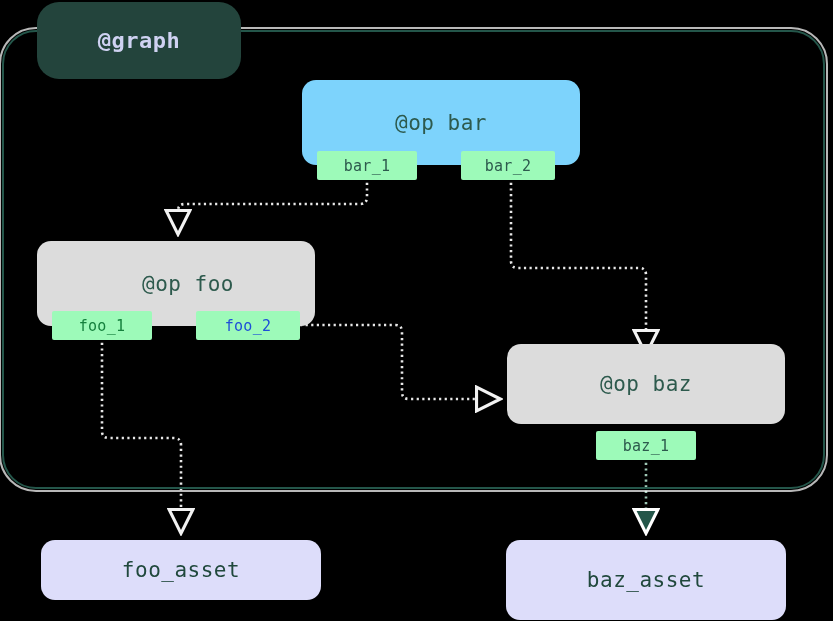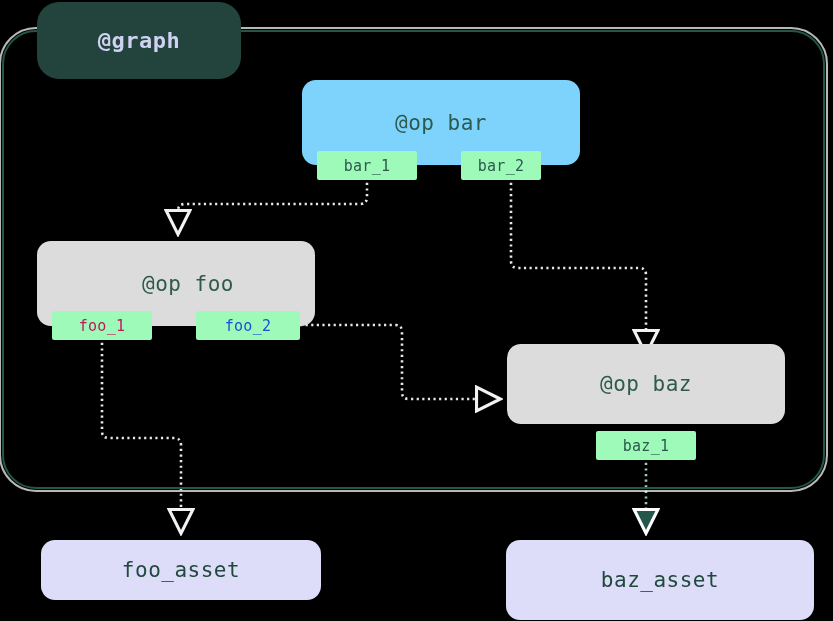--- a/index.html
+++ b/index.html
@@ -128,42 +128,42 @@
     <span id="graph-label-text" style="color: rgb(207, 210, 242);">@graph</span>
   </div>
 
   <div id="ops-group">
       <div class="node op-node" style="left: 302px; top: 80px; width: 278px; height: 85px; background: #7dd3fc; z-index: 3;">
         <span class="op-label" style="color: rgb(45, 90, 77);">@op bar</span>
       </div>
       <div class="port" style="left: 317px; top: 151px; width: 100px; background: rgb(157, 250, 185);">
         <span class="port-label" style="color: rgb(45, 90, 77);">bar_1</span>
       </div>
-      <div class="port" style="left: 461px; top: 151px; width: 80px; background: rgb(157, 250, 185);">
+      <div class="port" style="left: 461px; top: 151px; width: 94px; background: rgb(157, 250, 185);">
         <span class="port-label" style="color: rgb(45, 90, 77);">bar_2</span>
       </div>
       <div class="node op-node" style="left: 37px; top: 241px; width: 278px; height: 85px; background: rgb(220, 220, 220); z-index: 3;">
         <span class="op-label" style="color: rgb(45, 90, 77); margin-left: 24px;">@op foo</span>
       </div>
       <div class="port" style="left: 52px; top: 311px; width: 100px; background: rgb(157, 250, 185);">
-        <span class="port-label" style="color: #be185d;">foo_1</span>
+        <span class="port-label" style="color: #15803d;">foo_1</span>
       </div>
       <div class="port" style="left: 196px; top: 311px; width: 104px; background: rgb(157, 250, 185);">
         <span class="port-label" style="color: #1d4ed8;">foo_2</span>
       </div>
       <div class="node op-node" style="left: 507px; top: 344px; width: 278px; height: 80px; background: rgb(220, 220, 220); z-index: 3;">
         <span class="op-label" style="color: rgb(45, 90, 77);">@op baz</span>
       </div>
       <div class="port" style="left: 596px; top: 431px; width: 100px; background: rgb(157, 250, 185);">
         <span class="port-label" style="color: rgb(45, 90, 77);">baz_1</span>
       </div>
     </div>
 
   <div id="assets-group">
       <div class="node asset-node" style="left: 41px; top: 540px; width: 280px; height: 60px; background: rgb(221, 221, 250); z-index: 3; text-align: right;">
         <span class="asset-label" style="color: rgb(32, 72, 60);">foo_asset</span>
       </div>
-      <div class="node asset-node" style="left: 506px; top: 540px; width: 308px; height: 80px; background: rgb(221, 221, 250); z-index: 3;">
+      <div class="node asset-node" style="left: 506px; top: 540px; width: 280px; height: 80px; background: rgb(221, 221, 250); z-index: 3;">
         <span class="asset-label" style="color: rgb(32, 72, 60);">baz_asset</span>
       </div>
     </div>
 
 </div>
 
 </body></html>

